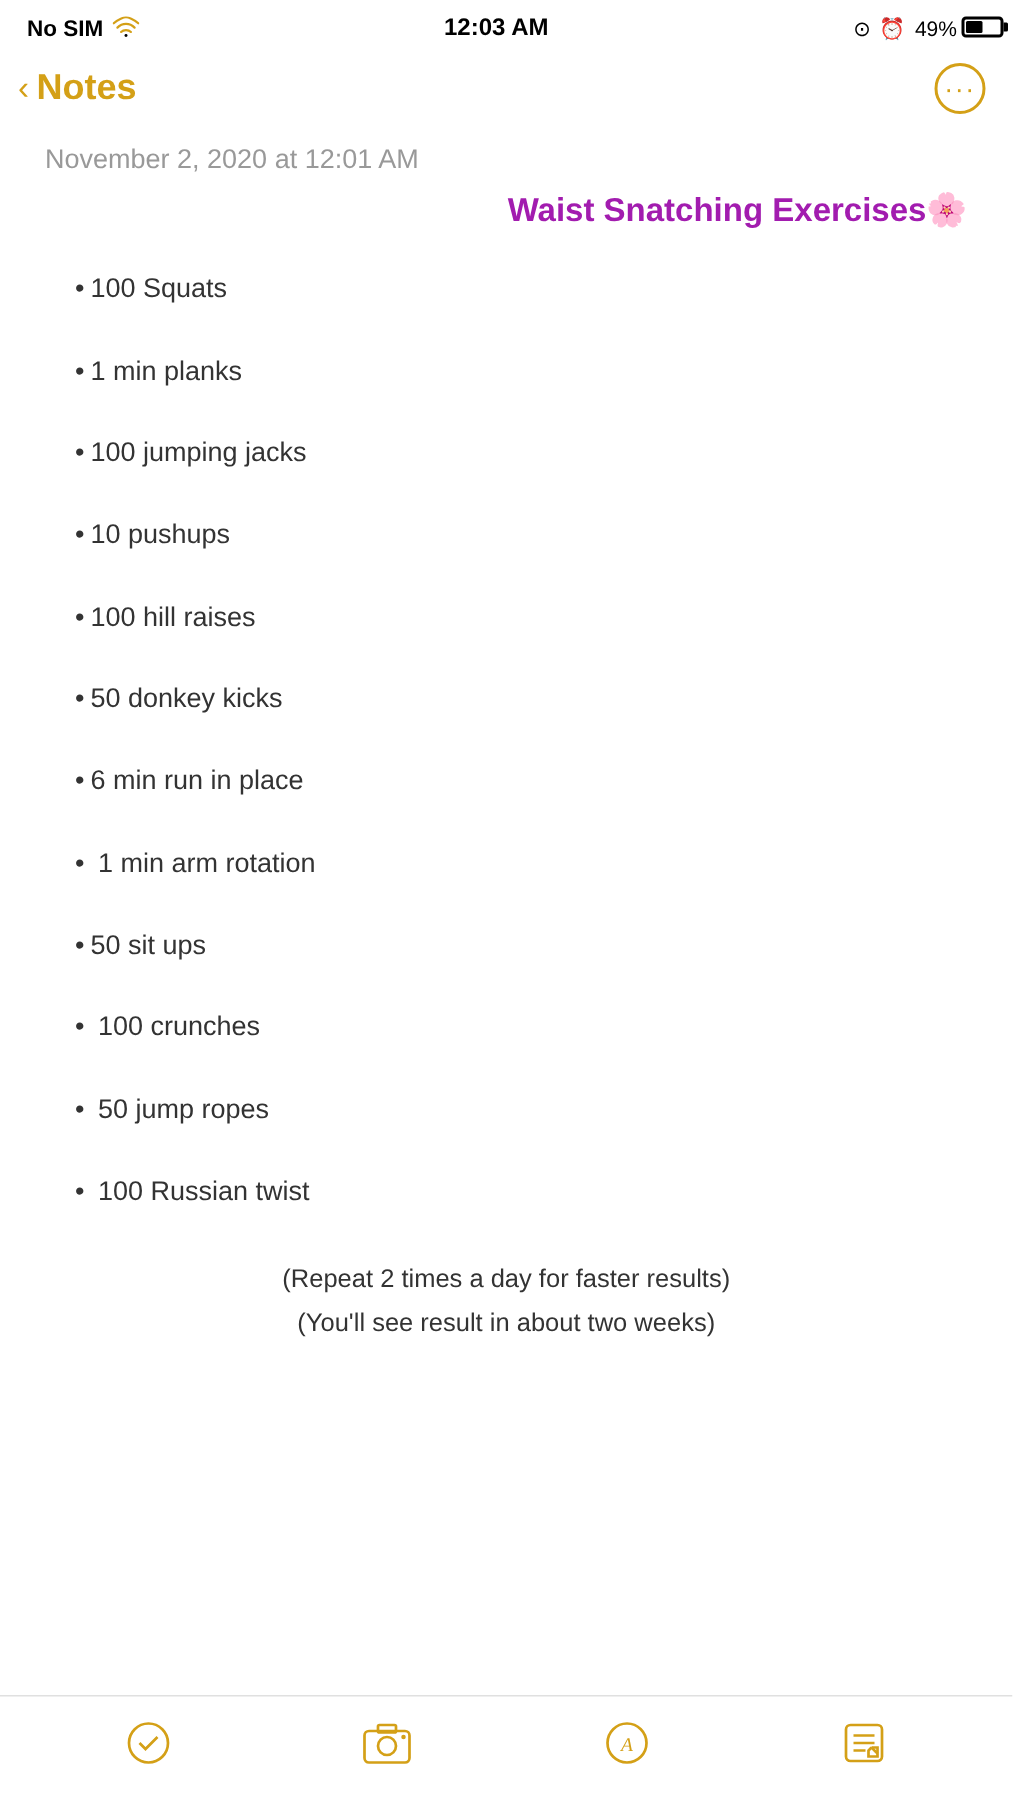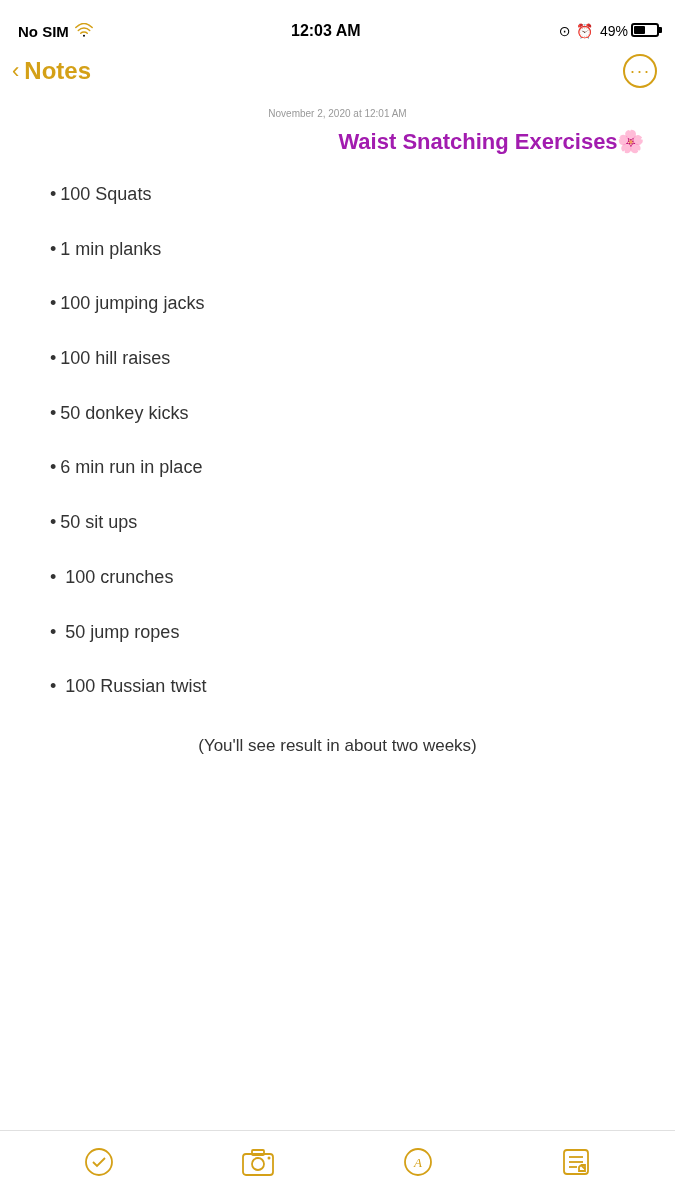--- a/index.html
+++ b/index.html
@@ -12,24 +12,23 @@
       font-family: -apple-system, 'Helvetica Neue', sans-serif;
       display: flex;
       flex-direction: column;
     }
 
     
     .status-bar {
       display: flex;
       align-items: center;
       justify-content: space-between;
-      padding: 6px 16px 4px 18px;
+      padding: 6px 6px 4px 18px;
       height: 36px;
       background: #fff;
-      margin-top: 12px;
     }
     .status-left {
       display: flex;
       align-items: center;
       gap: 6px;
       font-size: 15px;
       font-weight: 600;
       color: #000;
     }
     .wifi-icon {
@@ -127,23 +126,22 @@
       letter-spacing: 1px;
     }
 
     
     .note-content {
       flex: 1;
       padding: 10px 30px 20px 30px;
       overflow-y: auto;
     }
     .note-date {
-      text-align: center;
       color: #999;
-      font-size: 10px;
+      font-size: 18px;
       margin-bottom: 10px;
     }
     .note-title {
       text-align: right;
       font-size: 22px;
       font-weight: 600;
       color: #a21caf;
       margin-bottom: 20px;
     }
     .exercise-list {
@@ -239,30 +237,33 @@
 </div>
 
 <div class="note-content">
   <div class="note-date">November 2, 2020 at 12:01 AM</div>
   <div class="note-title">Waist Snatching Exercises🌸</div>
 
   <ul class="exercise-list">
   <li>100 Squats</li>
       <li>1 min planks</li>
       <li>100 jumping jacks</li>
+      <li>10 pushups</li>
       <li>100 hill raises</li>
       <li>50 donkey kicks</li>
       <li>6 min run in place</li>
+      <li> 1 min arm rotation</li>
       <li>50 sit ups</li>
       <li> 100 crunches</li>
       <li> 50 jump ropes</li>
       <li> 100 Russian twist</li>
     </ul>
 
   <div class="note-footer">
+    <p>(Repeat 2 times a day for faster results)</p>
     <p>(You'll see result in about two weeks)</p>
   </div>
 </div>
 
 <div class="bottom-toolbar">
   <div class="toolbar-btn">
     <svg width="30" height="30" viewBox="0 0 30 30">
       <circle cx="15" cy="15" r="13"></circle>
       <polyline points="9,15 13,19 21,11"></polyline>
     </svg>

